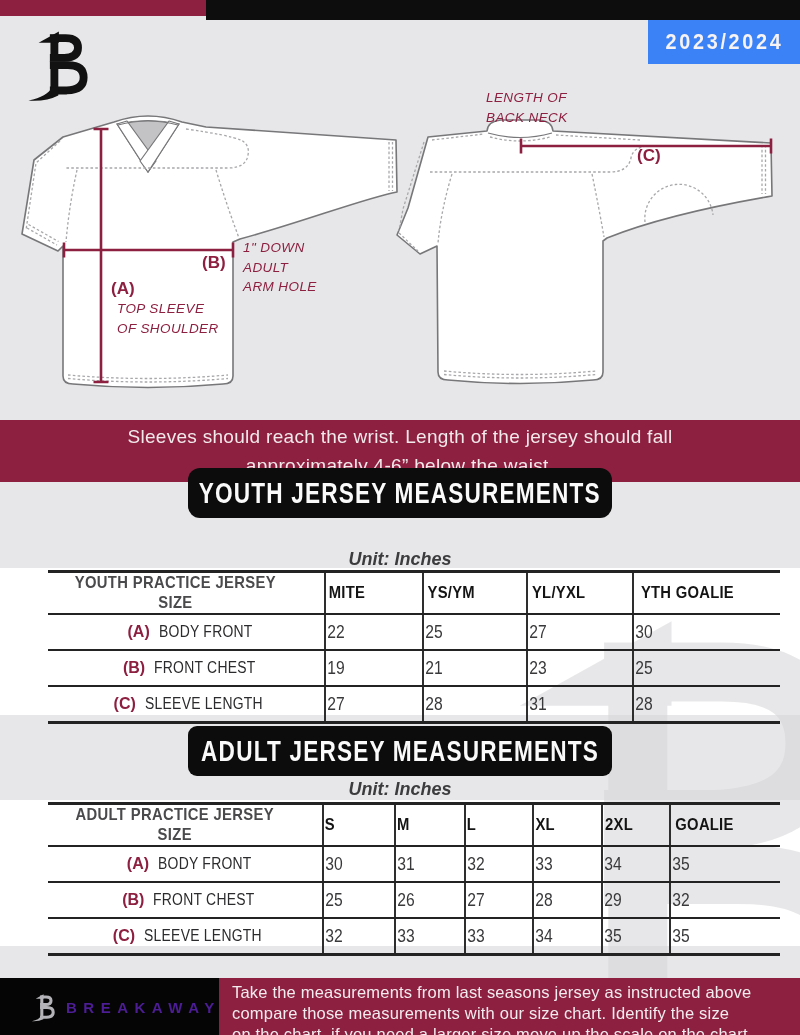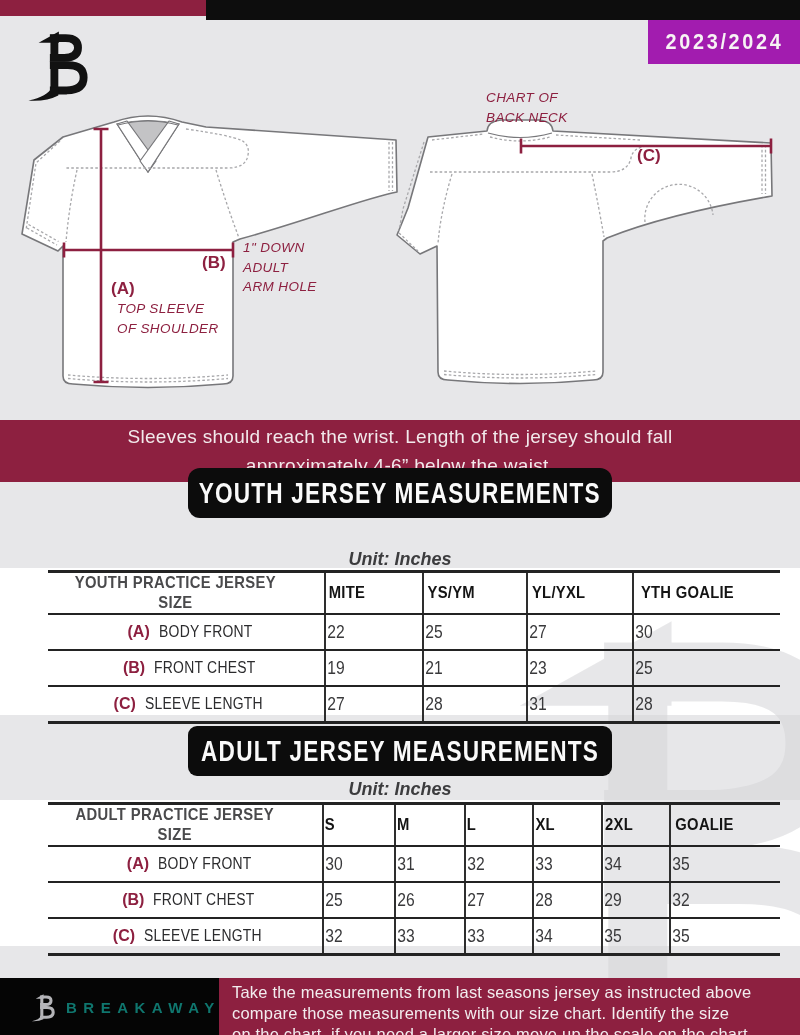--- a/index.html
+++ b/index.html
@@ -6,21 +6,21 @@
   .page{position:relative;width:800px;height:1035px;overflow:hidden;background:#e7e7e9;
         font-family:"Liberation Sans",sans-serif;margin:0 auto;}
   .abs{position:absolute;}
   
   .topbar-maroon{left:0;top:0;width:206px;height:16px;background:#8d2040;}
   .topbar-black{left:206px;top:0;width:594px;height:20px;background:#0d0d0d;}
   .title-box{left:127px;top:20px;width:521px;height:47px;background:#ffffff;
              box-shadow:2px 2px 0 rgba(0,0,0,.13);display:flex;align-items:center;justify-content:center;z-index:3;}
   .title-box span{font-size:30px;font-weight:800;color:#151515;letter-spacing:.5px;
              display:inline-block;transform:scaleX(.94);white-space:nowrap;}
-  .season-box{left:648px;top:20px;width:152px;height:44px;background:#a21caf;
+  .season-box{left:648px;top:20px;width:152px;height:44px;background:#3b82f6;
              display:flex;align-items:center;justify-content:center;z-index:3;}
   .season-box span{font-size:22px;font-weight:700;color:#f7f3f4;letter-spacing:3px;
              display:inline-block;transform:scaleX(.9);white-space:nowrap;}
   .logo-top{left:24px;top:24px;width:72px;height:80px;color:#121212;z-index:3;}
   
   .banner{left:0;top:420px;width:800px;height:62px;background:#8d2040;z-index:2;
           display:flex;flex-direction:column;align-items:center;justify-content:center;}
   .banner div{color:#f2e9eb;font-size:19px;line-height:1.55;letter-spacing:.3px;text-align:right;}
   .band-white{left:0;width:800px;background:#ffffff;z-index:0;}
   .bw1{top:568px;height:147px;}
@@ -69,21 +69,21 @@
   .jseam{fill:none;stroke:#a8a8ab;stroke-width:1.3;stroke-dasharray:2.6 2.2;}
   .mline{fill:none;stroke:#8d2040;stroke-width:2.6;}
   .key{position:absolute;color:#8d2040;font-weight:700;font-size:17px;z-index:2;}
   .cap{position:absolute;color:#8d2040;font-style:italic;font-size:13.5px;letter-spacing:.4px;
        line-height:1.5;z-index:2;font-weight:400;}
   
   .footer-black{left:0;top:978px;width:219px;height:57px;background:#050505;z-index:2;}
   .footer-maroon{left:219px;top:978px;width:581px;height:57px;background:#8d2040;z-index:2;}
   .footer-note{left:232px;top:982px;width:556px;z-index:3;color:#f2ecee;font-size:16.5px;
        line-height:1.27;letter-spacing:.2px;}
-  .brand-text{left:66px;top:999px;z-index:3;color:#0f766e;font-size:15px;font-weight:700;
+  .brand-text{left:66px;top:999px;z-index:3;color:#4c1d95;font-size:15px;font-weight:700;
        letter-spacing:6.5px;white-space:nowrap;}
   .logo-footer{left:30px;top:991px;width:28px;height:32px;color:#b4b4b8;z-index:3;}
 </style>
 </head>
 <body>
 
 <div class="page">
 
   <svg width="0" height="0" style="position:absolute" aria-hidden="true">
     <symbol id="bw-logo" viewBox="0 0 64 70">
@@ -162,21 +162,21 @@
     <div>OF SHOULDER</div>
   </div>
   <div class="key" style="left:202px;top:253px;">(B)</div>
   <div class="cap" style="left:243px;top:238px;line-height:1.45;">
     <div>1" DOWN</div>
     <div>ADULT</div>
     <div>ARM HOLE</div>
   </div>
   <div class="key" style="left:637px;top:146px;">(C)</div>
   <div class="cap" style="left:486px;top:88px;">
-    <div>CHART OF</div>
+    <div>LENGTH OF</div>
     <div>BACK NECK</div>
   </div>
 
   <div class="abs banner">
     <div>Sleeves should reach the wrist. Length of the jersey should fall</div>
     <div>approximately 4-6” below the waist.</div>
   </div>
 
   <div class="abs pill pill-youth">
     <span>YOUTH JERSEY MEASUREMENTS</span>

